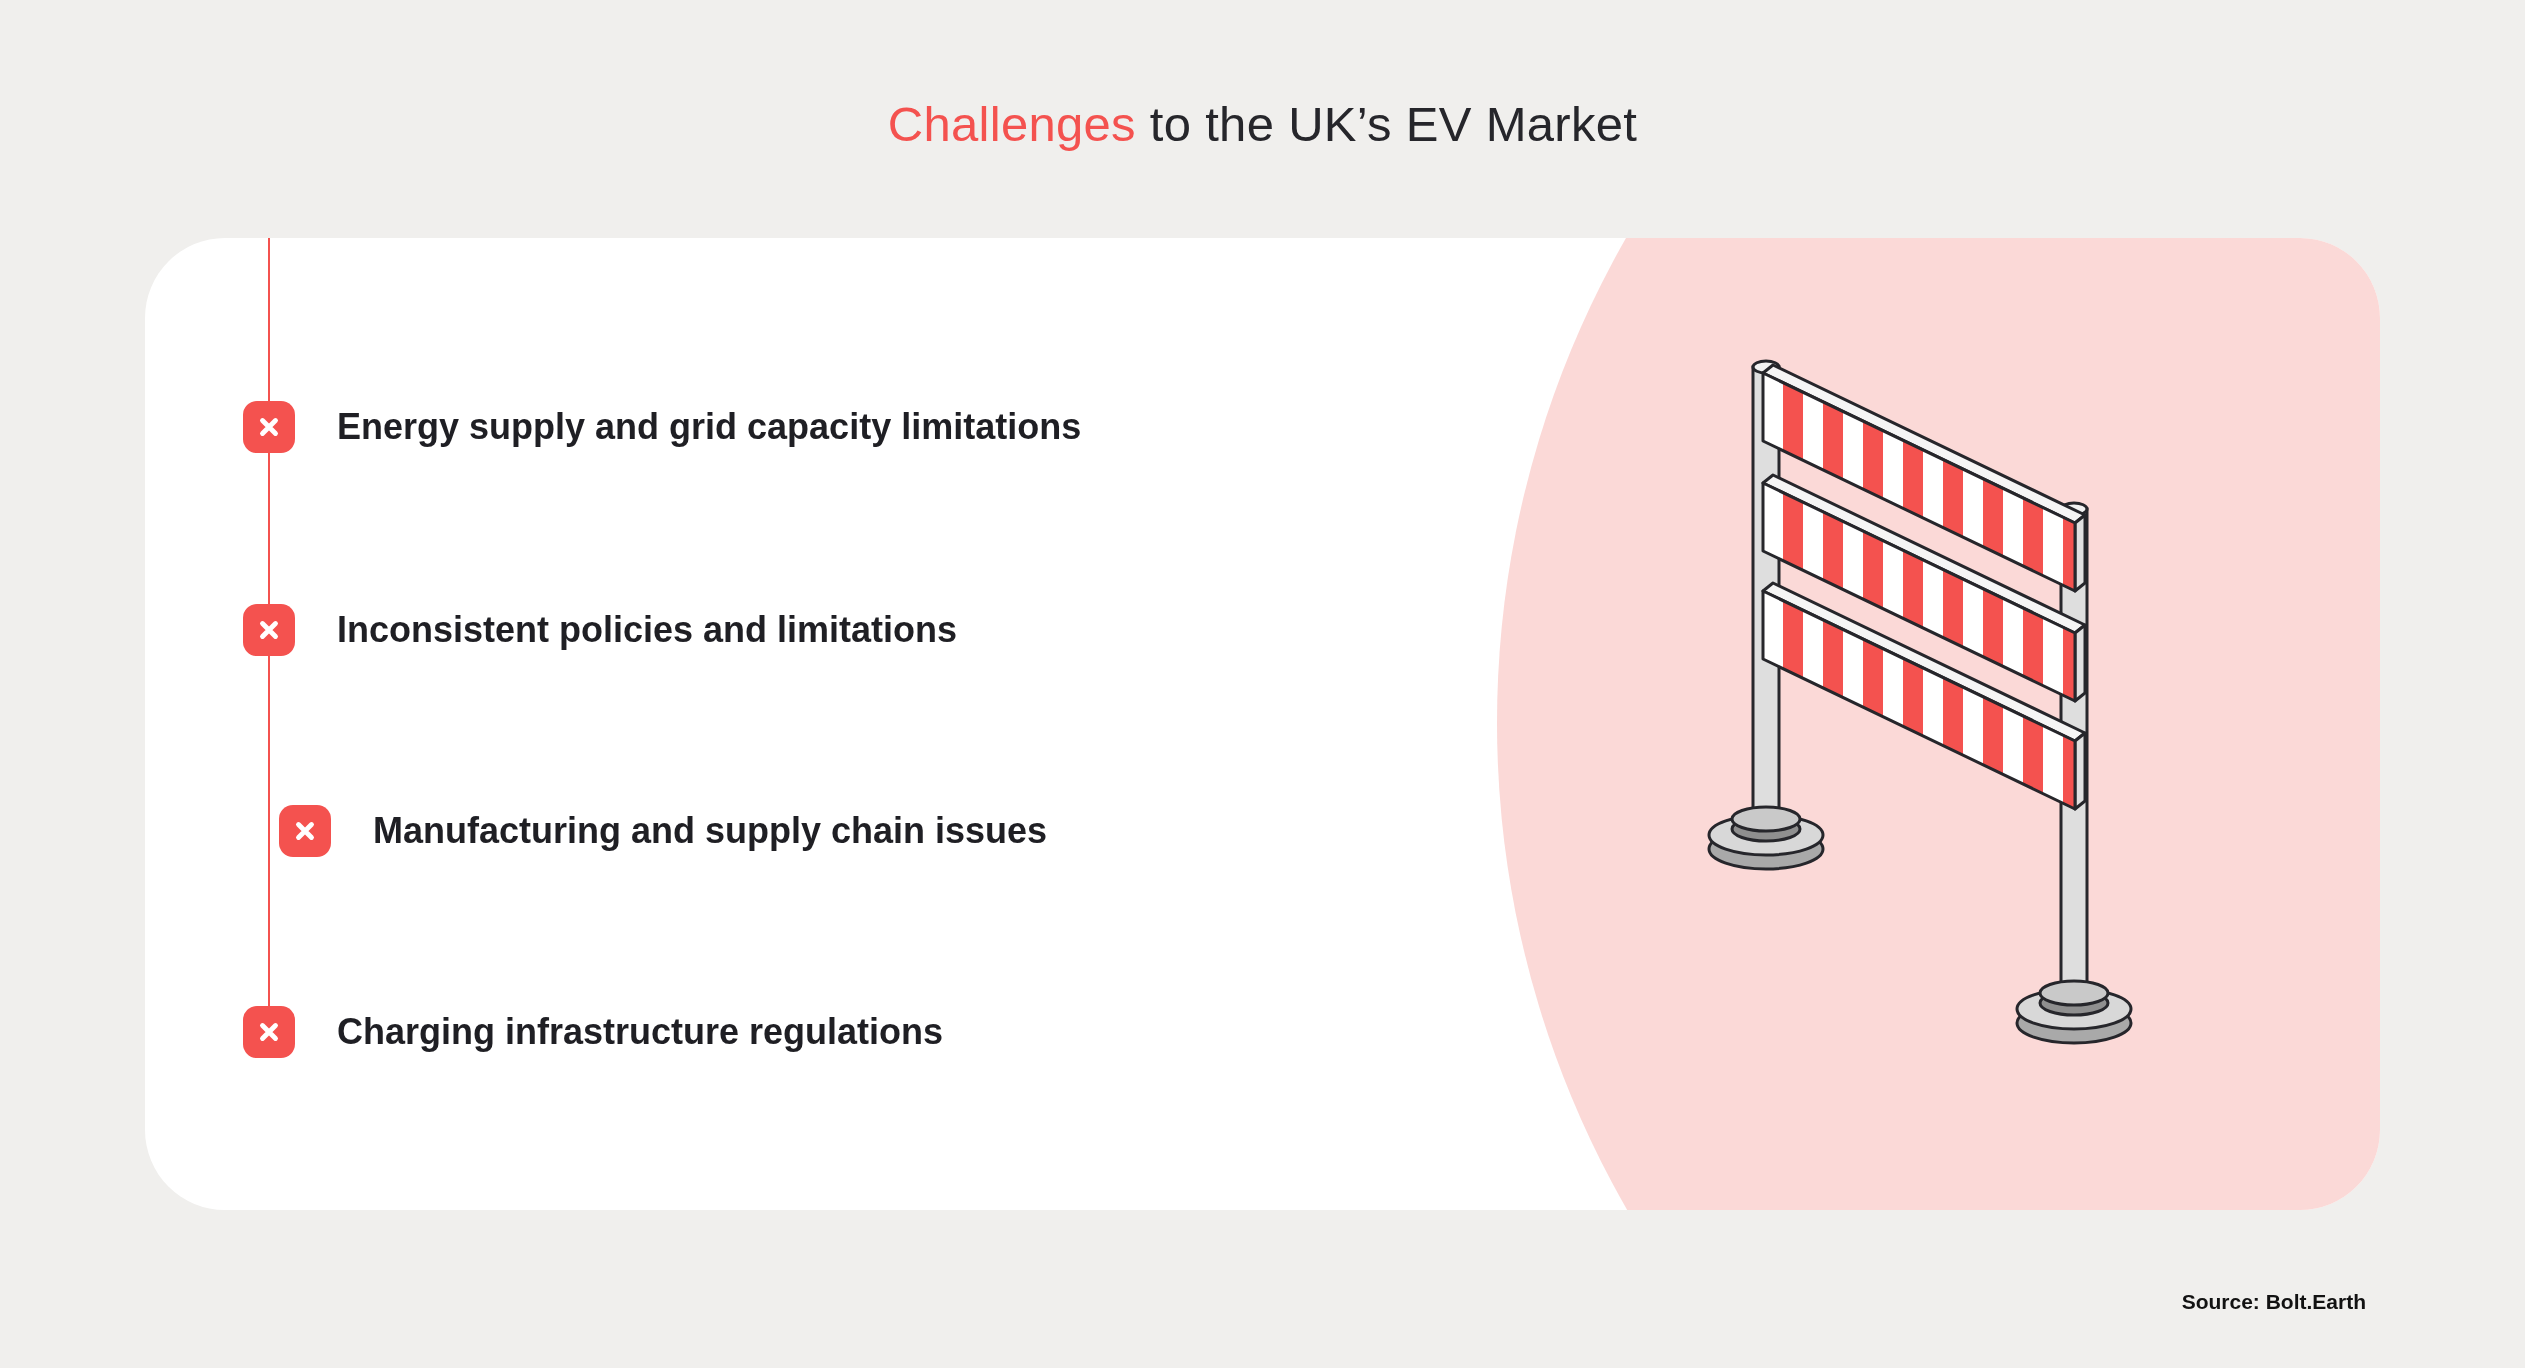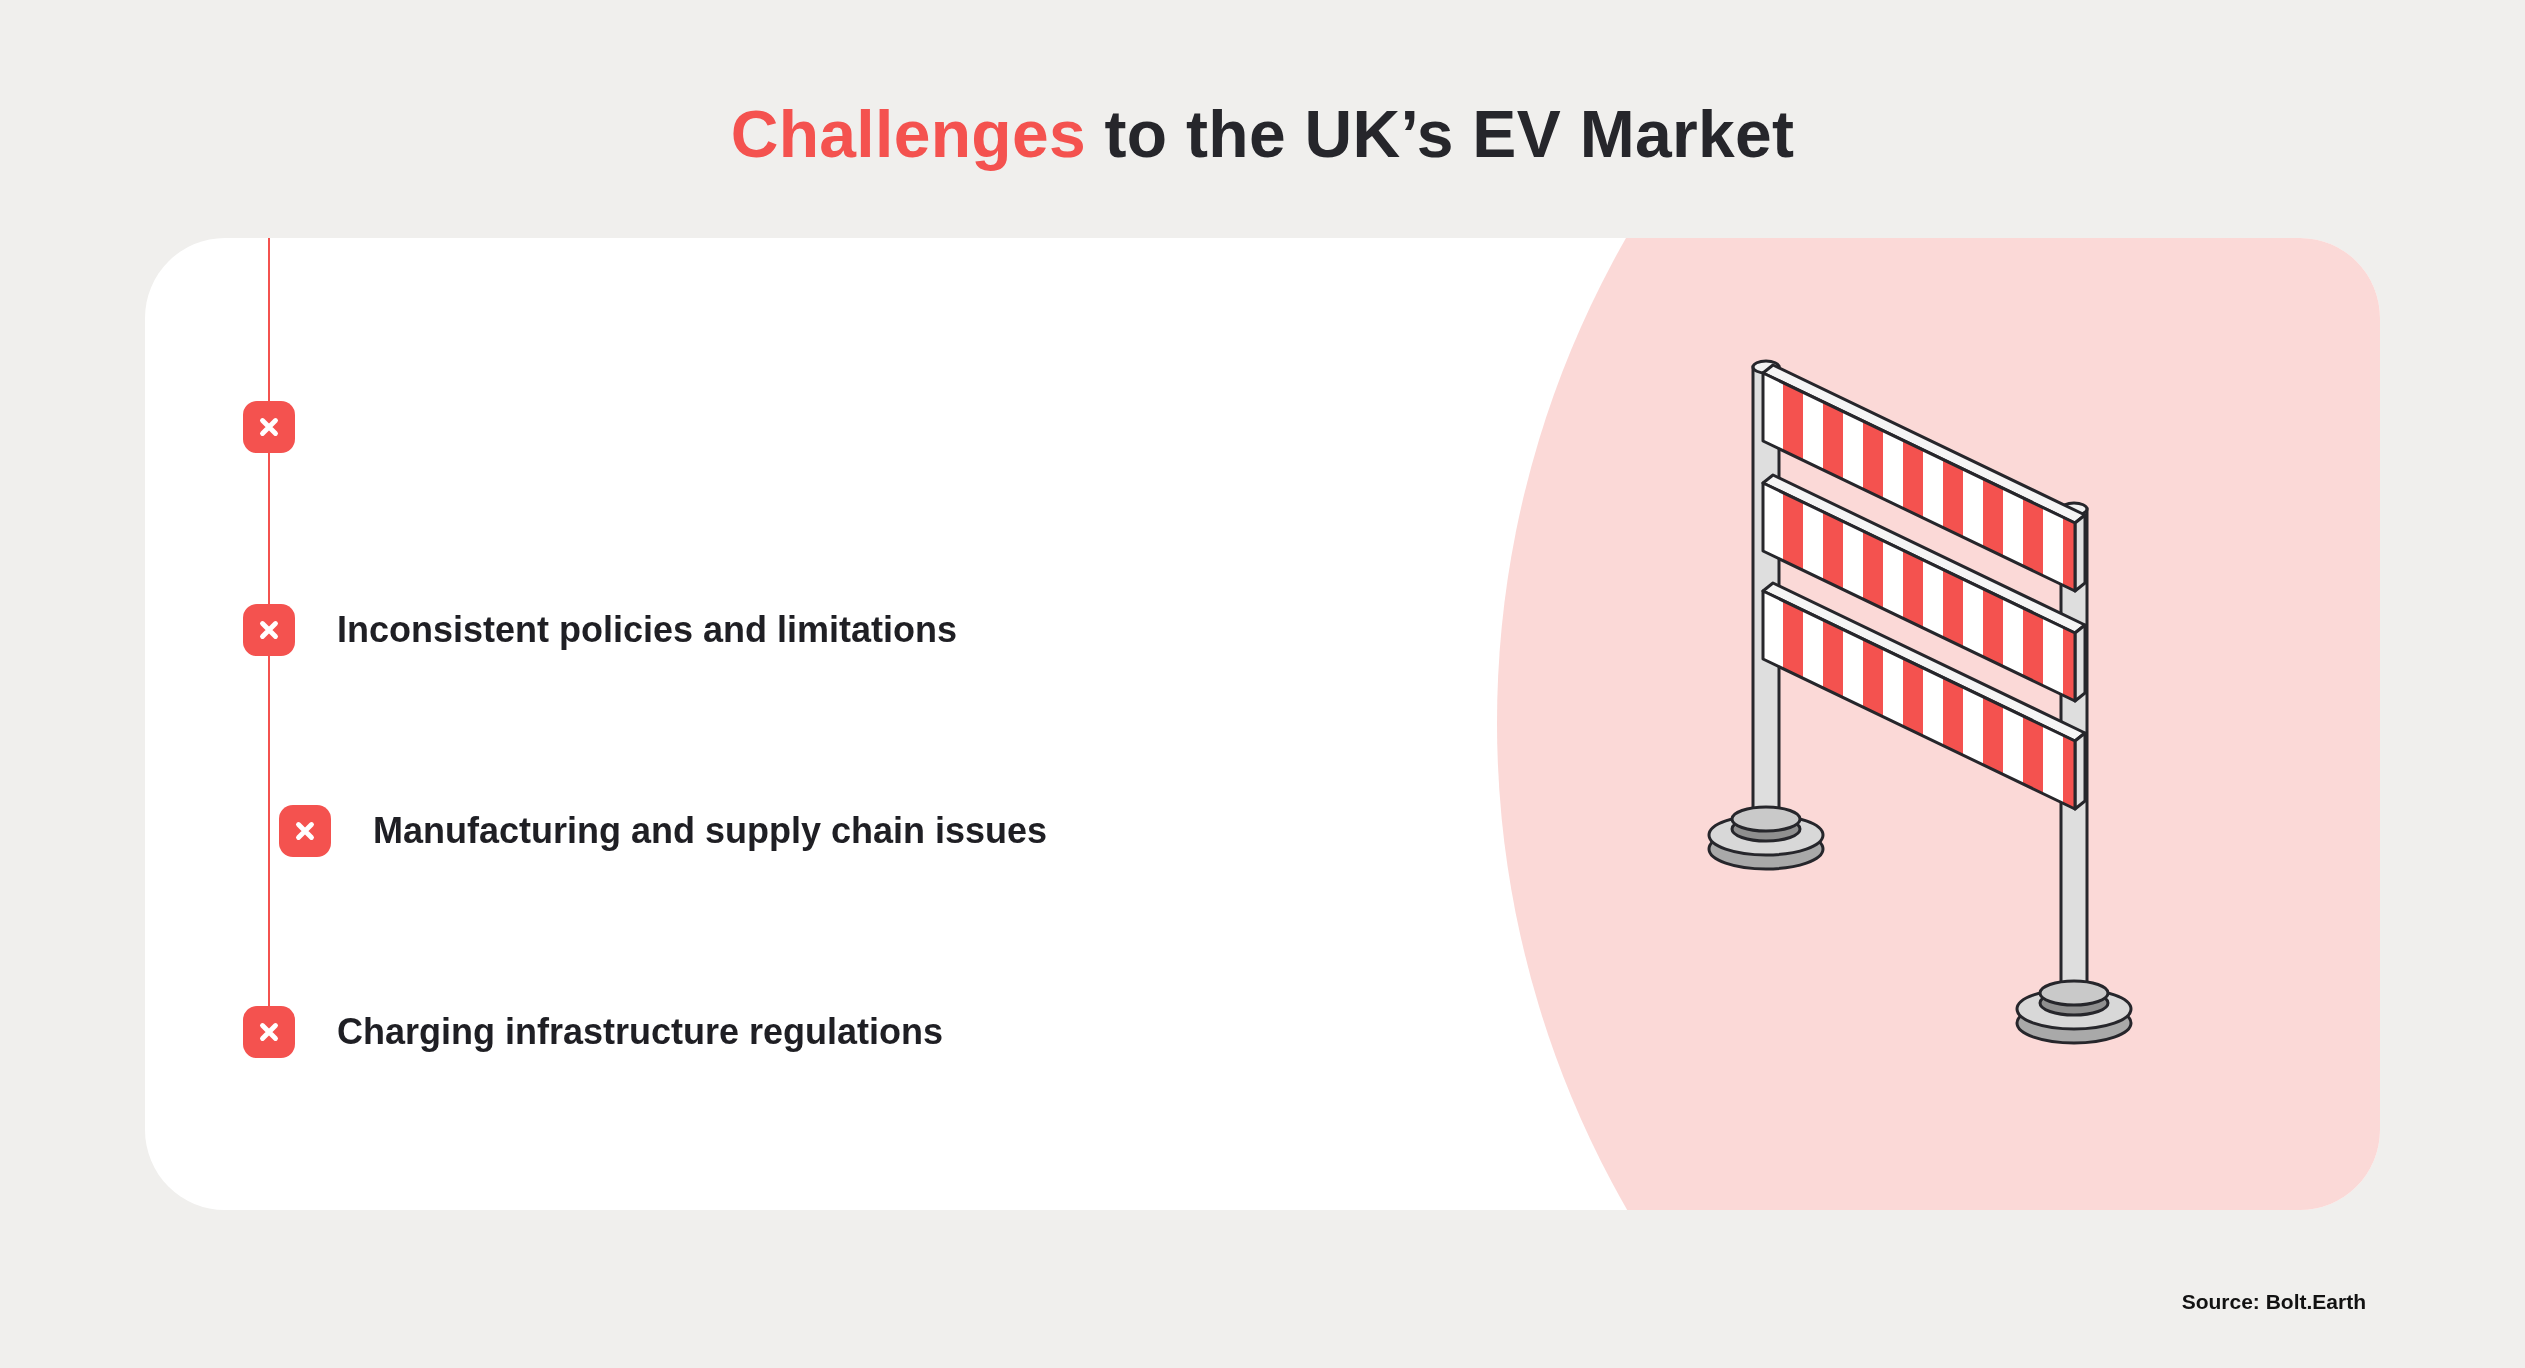--- a/index.html
+++ b/index.html
@@ -9,22 +9,22 @@
     font-family: "Liberation Sans", sans-serif;
     overflow: hidden;
     position: relative;
   }
   .canvas { position: absolute; inset: 0; }
 
   .title {
     position: absolute;
     top: 96px; left: 0; width: 100%;
     text-align: center;
-    font-size: 66px;
-    font-weight: 700;
+    font-size: 49px;
+    font-weight: 400;
     color: #26262B;
     letter-spacing: 0.3px;
   }
   .title-accent { color: #F4524F; }
 
   .card {
     position: absolute;
     left: 145px; top: 238px;
     width: 2235px; height: 972px;
     background: #FFFFFF;
@@ -155,20 +155,21 @@
     </svg>
 
     <div class="timeline-line"></div>
 
     <div class="challenge-row row-0">
       <div class="x-badge">
         <svg viewBox="0 0 24 24">
             <path d="M6 6 L18 18 M18 6 L6 18" stroke="#FFFFFF" stroke-width="4.5" stroke-linecap="round" fill="none"></path>
           </svg>
       </div>
+      <div class="challenge-label">Energy supply and grid capacity limitations</div>
     </div>
 
     <div class="challenge-row row-1">
       <div class="x-badge">
         <svg viewBox="0 0 24 24">
             <path d="M6 6 L18 18 M18 6 L6 18" stroke="#FFFFFF" stroke-width="4.5" stroke-linecap="round" fill="none"></path>
           </svg>
       </div>
       <div class="challenge-label">Inconsistent policies and limitations</div>
     </div>

